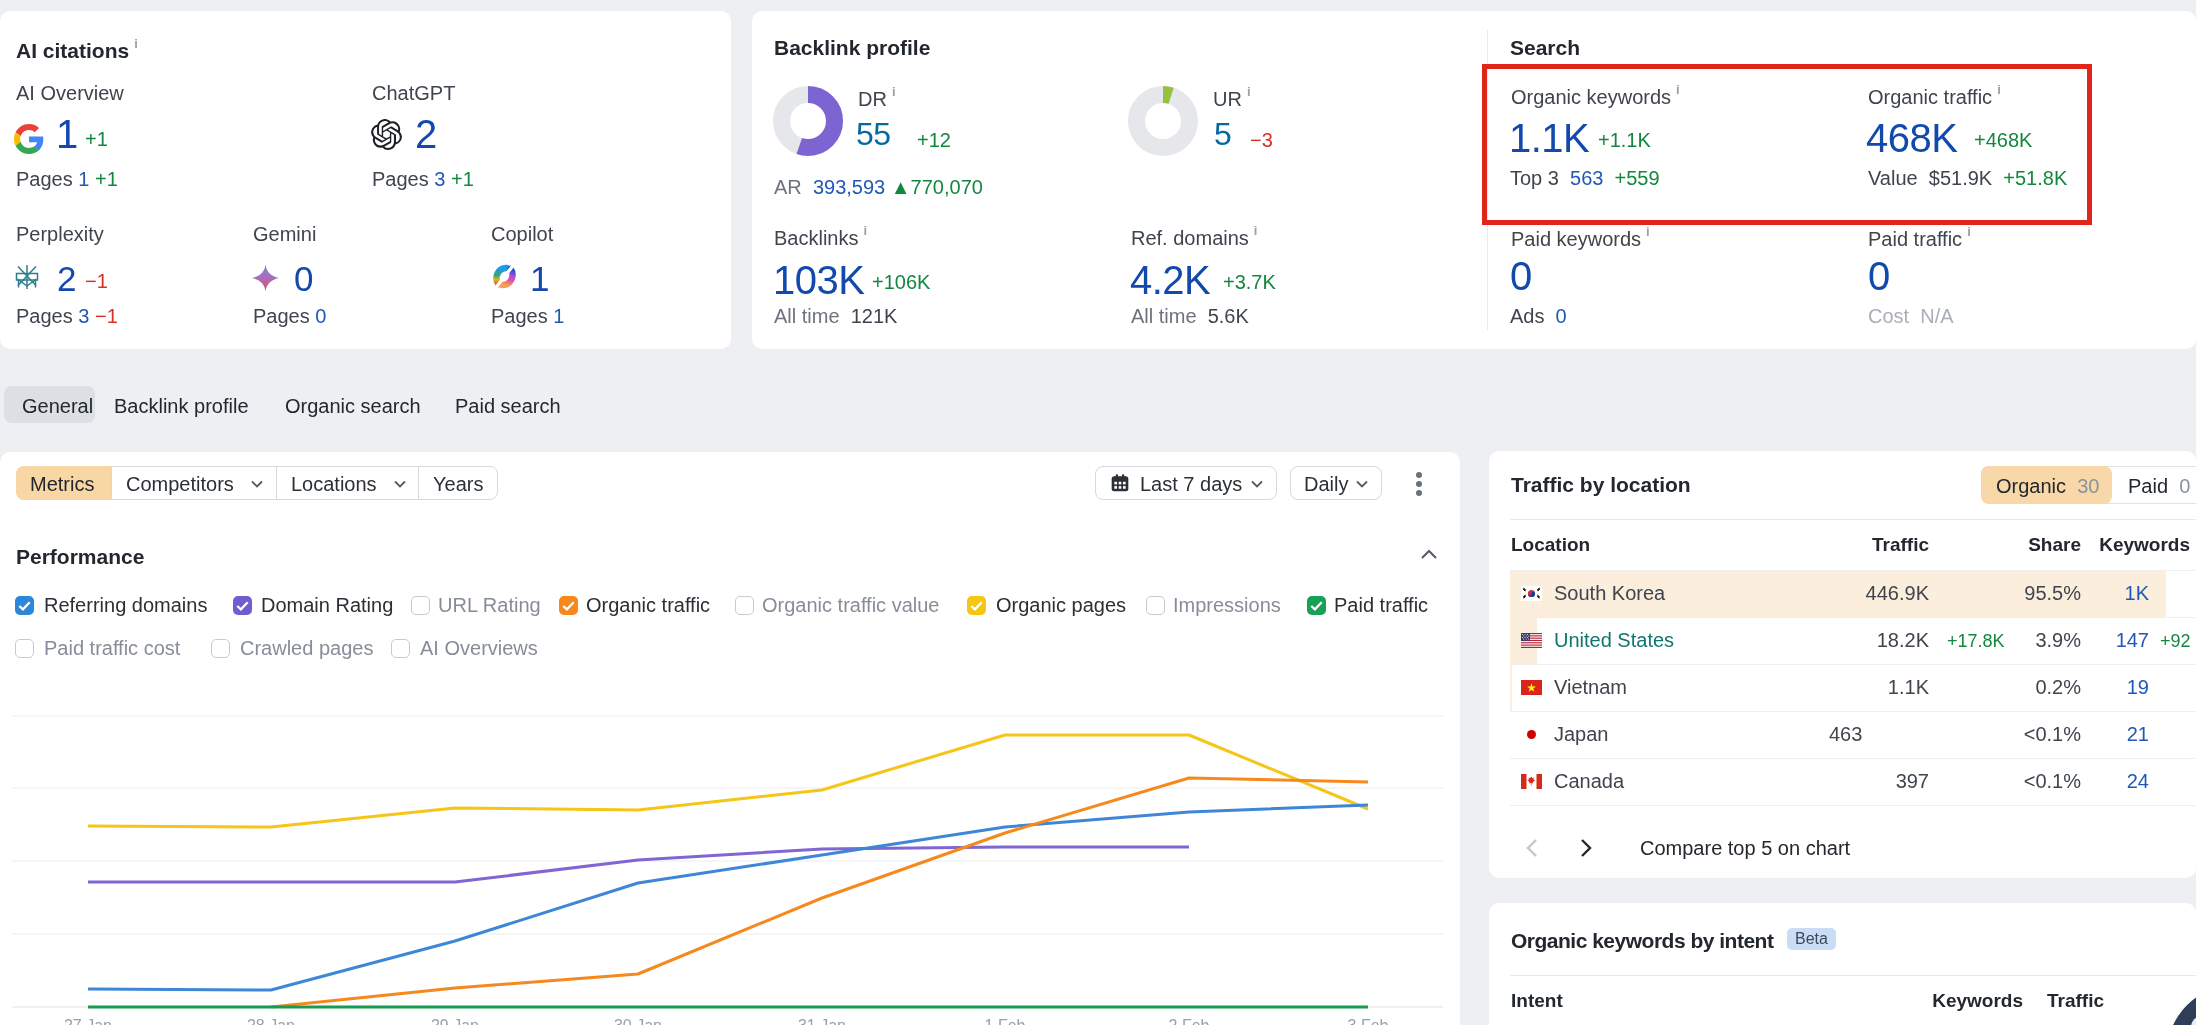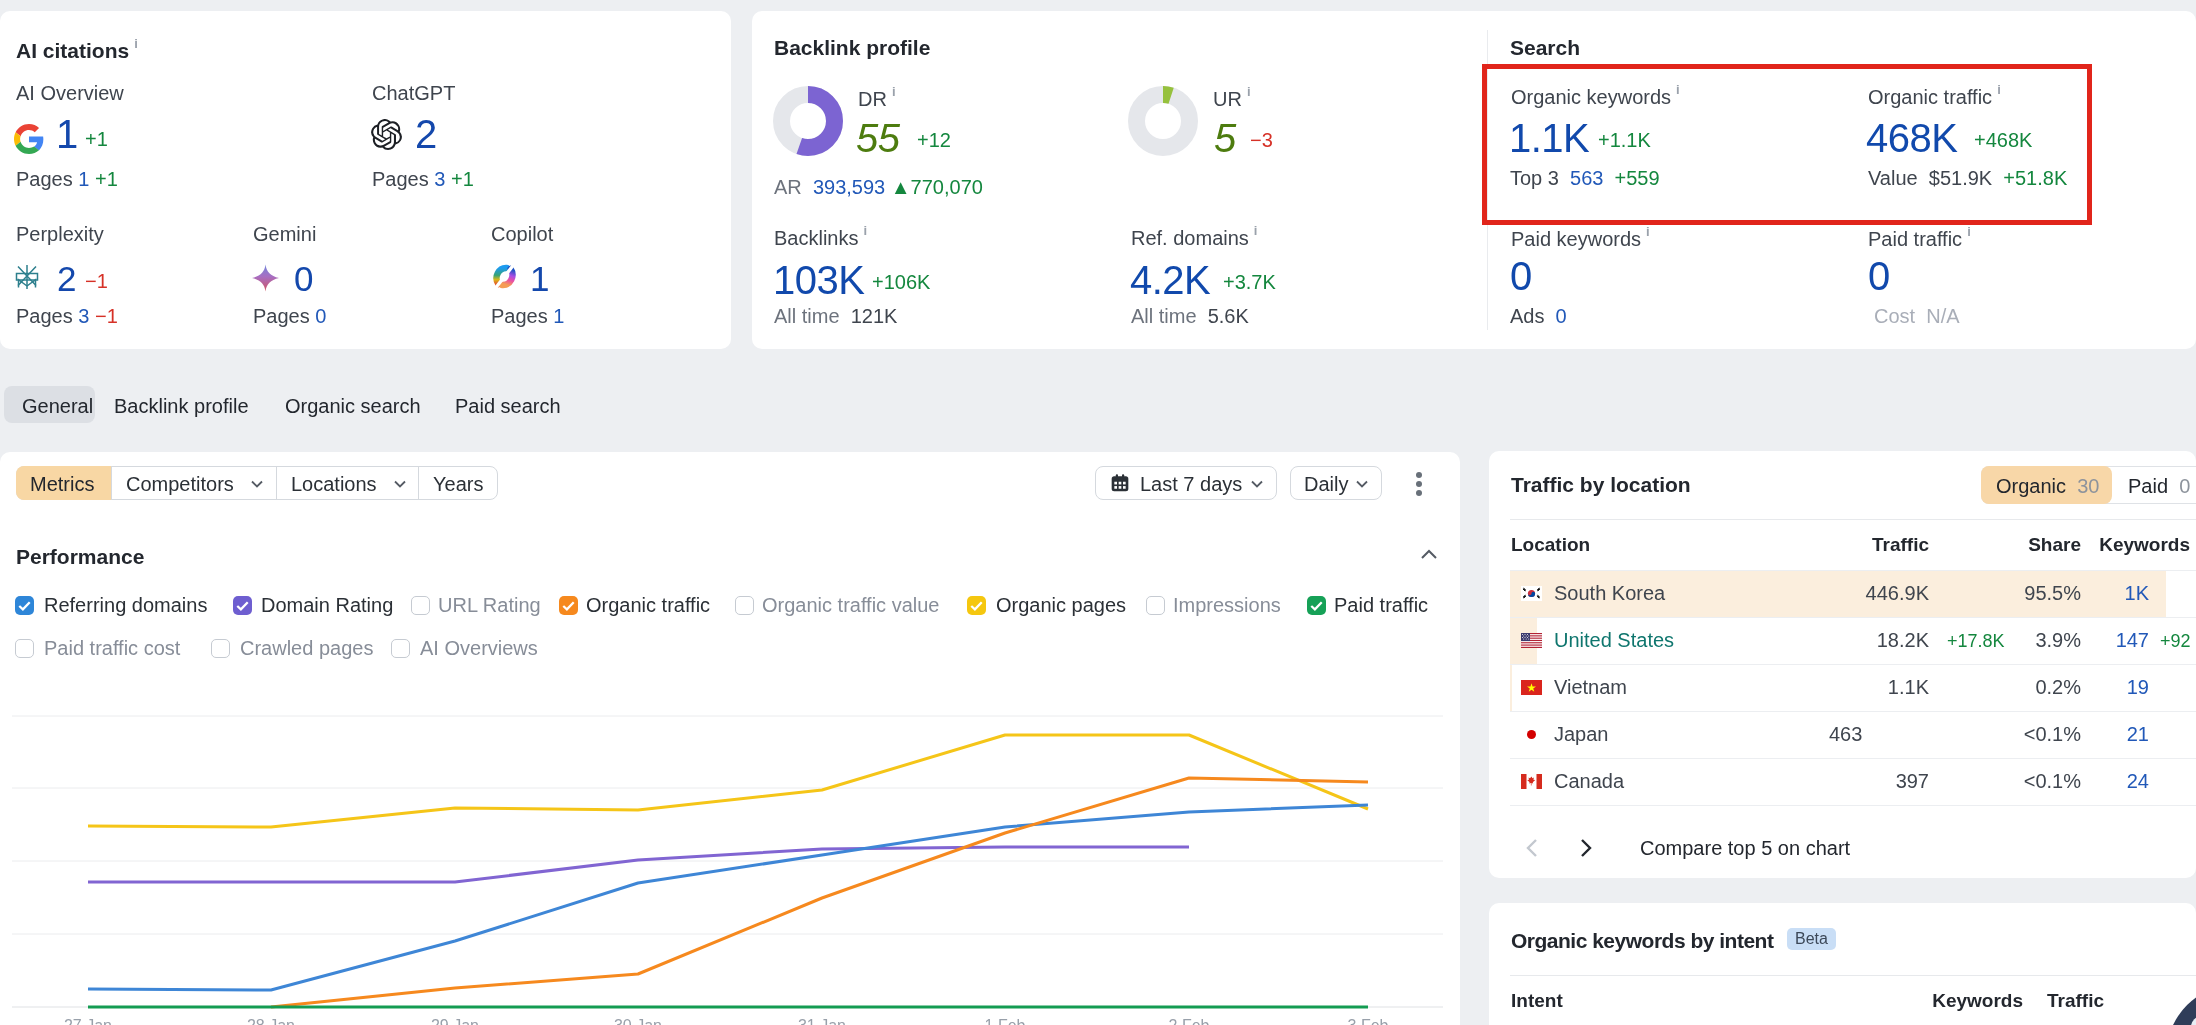--- a/index.html
+++ b/index.html
@@ -4,21 +4,21 @@
 <style>
 * { margin:0; padding:0; box-sizing:border-box; }
 html,body { width:2196px; height:1025px; }
 body { background:#edeff2; font-family:"Liberation Sans", sans-serif; position:relative; overflow:hidden; color:#2b3036; }
 .card { position:absolute; background:#fff; border-radius:10px; }
 .abs { position:absolute; white-space:nowrap; }
 .title { font-size:21px; font-weight:bold; color:#23272e; }
 .lbl { font-size:20px; color:#3f454e; }
 .sup-i { font-size:13px; color:#9aa1ab; font-weight:bold; vertical-align:10px; margin-left:5px; }
 .bignum { font-size:40px; font-weight:normal; color:#1149ac; letter-spacing:-0.5px; }
-.bigdark { font-size:40px; font-weight:normal; color:#4d7c0f; letter-spacing:-0.5px;font-style:italic; }
+.bigdark { font-size:32px; font-weight:normal; color:#0369a1; letter-spacing:-0.5px; }
 .green { color:#14873e; }
 .red { color:#d63127; }
 .blue { color:#2158b8; }
 .gray { color:#6d737d; }
 .midnum { font-size:40px; font-weight:normal; color:#1448ac; }
 .midnum2 { font-size:35px; font-weight:normal; color:#1448ac; position:absolute; white-space:nowrap; }
 .d20 { font-size:20px; }
 .btn { position:absolute; height:34px; border:1px solid #d5d9de; border-radius:8px; background:#fff; font-size:20px; color:#33383f; line-height:32px; text-align:center; }
 .cb { position:absolute; width:19px; height:19px; border-radius:5px; top:-1px; }
 .cb.off { background:#fff; border:1.5px solid #c6cbd2; }
@@ -127,21 +127,21 @@
 <div class="abs lbl" style="left:1510px; top:167px;">Top 3&nbsp; <span class="blue">563</span>&nbsp; <span class="green">+559</span></div>
 <div class="abs lbl" style="left:1868px; top:82px;">Organic traffic<span class="sup-i">i</span></div>
 <div class="abs bignum" style="left:1866px; top:116px;">468K</div>
 <div class="abs d20 green" style="left:1974px; top:129px;">+468K</div>
 <div class="abs lbl" style="left:1868px; top:167px;">Value&nbsp; $51.9K&nbsp; <span class="green">+51.8K</span></div>
 <div class="abs lbl" style="left:1511px; top:224px;">Paid keywords<span class="sup-i">i</span></div>
 <div class="abs bignum" style="left:1510px; top:254px;">0</div>
 <div class="abs lbl" style="left:1510px; top:305px;">Ads&nbsp; <span class="blue">0</span></div>
 <div class="abs lbl" style="left:1868px; top:224px;">Paid traffic<span class="sup-i">i</span></div>
 <div class="abs bignum" style="left:1868px; top:254px;">0</div>
-<div class="abs lbl" style="left:1868px; top:305px;"><span style="color:#a9aeb8;margin-left:6px;">Cost&nbsp; N/A</span></div>
+<div class="abs lbl" style="left:1868px; top:305px;"><span style="color:#a9aeb8;">Cost&nbsp; N/A</span></div>
 
 <div class="abs" style="left:1482px; top:64px; width:610px; height:161px; border:5px solid #e1251b; z-index:30;"></div>
 
 <div class="abs" style="left:4px; top:386px; width:91px; height:37px; background:#dcdfe4; border-radius:8px;"></div>
 <div class="abs d20" style="left:22px; top:395px; color:#23272e;">General</div>
 <div class="abs d20" style="left:114px; top:395px; color:#23272e;">Backlink profile</div>
 <div class="abs d20" style="left:285px; top:395px; color:#23272e;">Organic search</div>
 <div class="abs d20" style="left:455px; top:395px; color:#23272e;">Paid search</div>
 
 <div class="card" style="left:0; top:452px; width:1460px; height:573px; border-radius:10px 10px 0 0;"></div>

